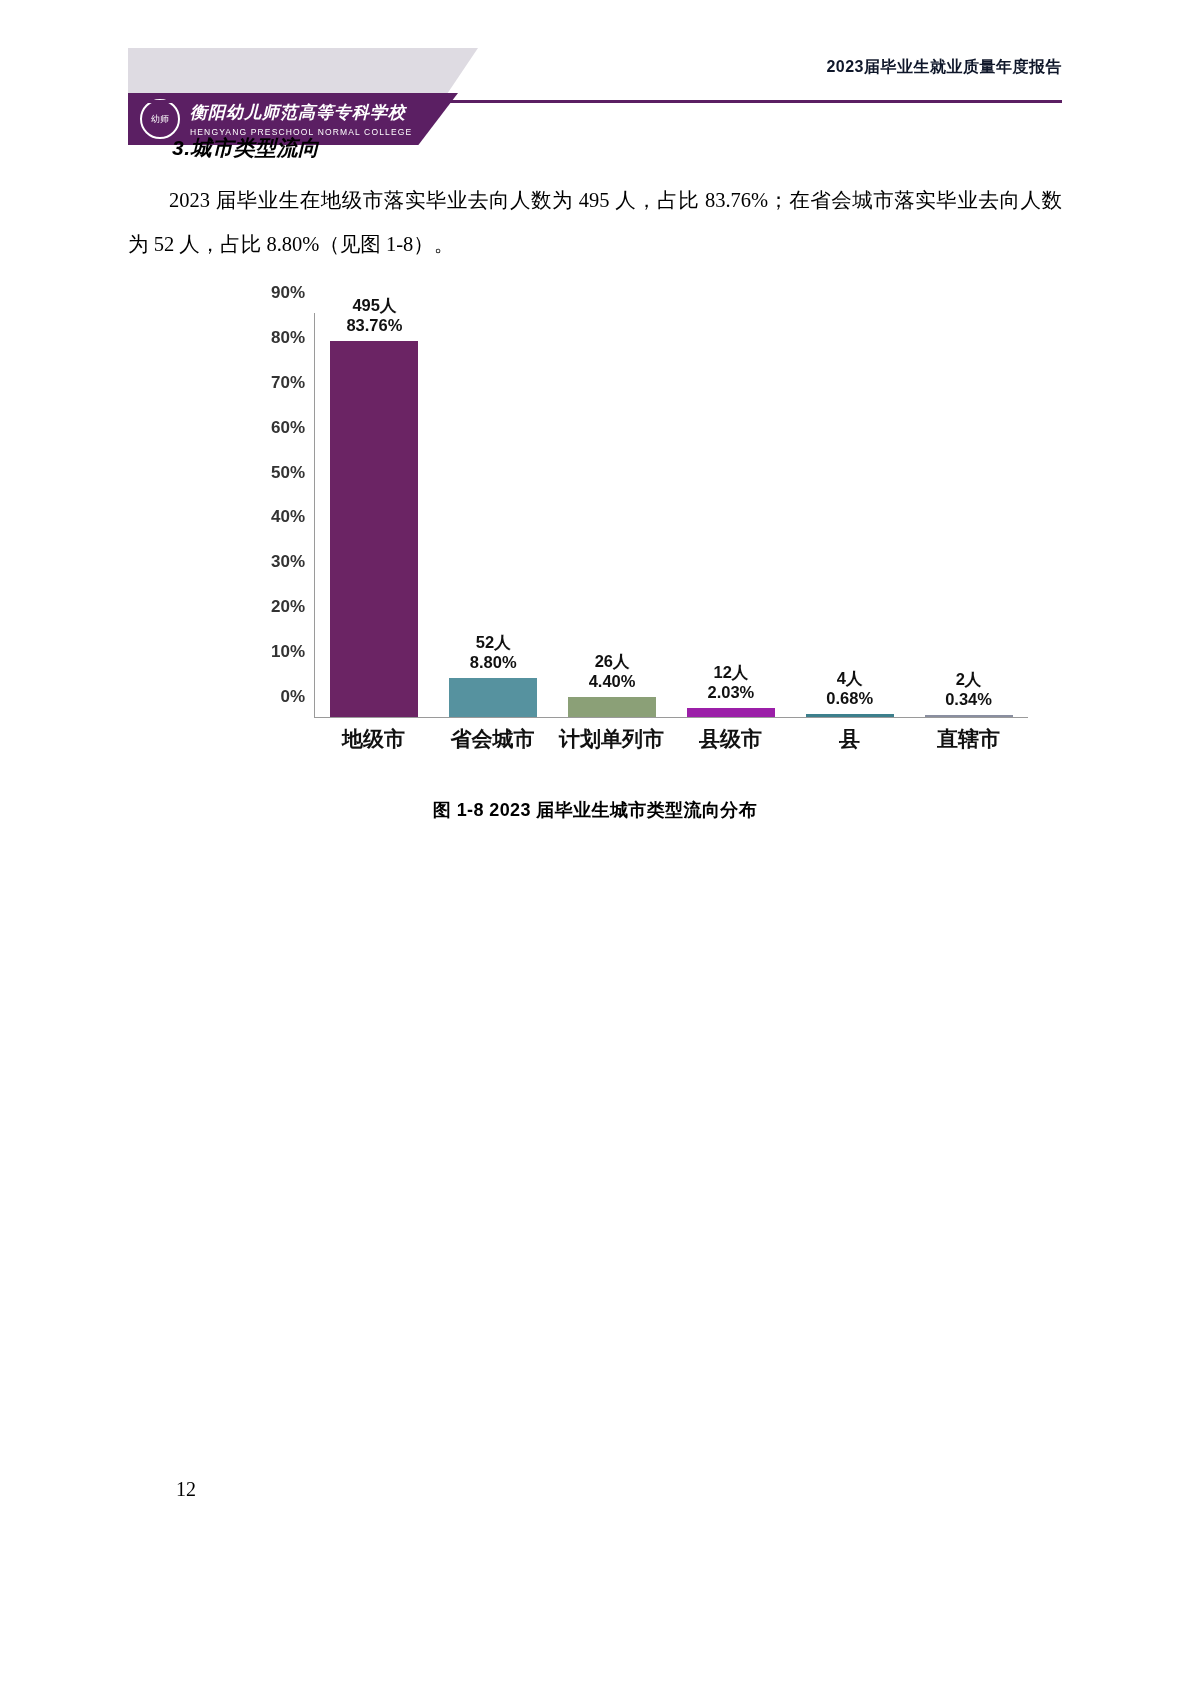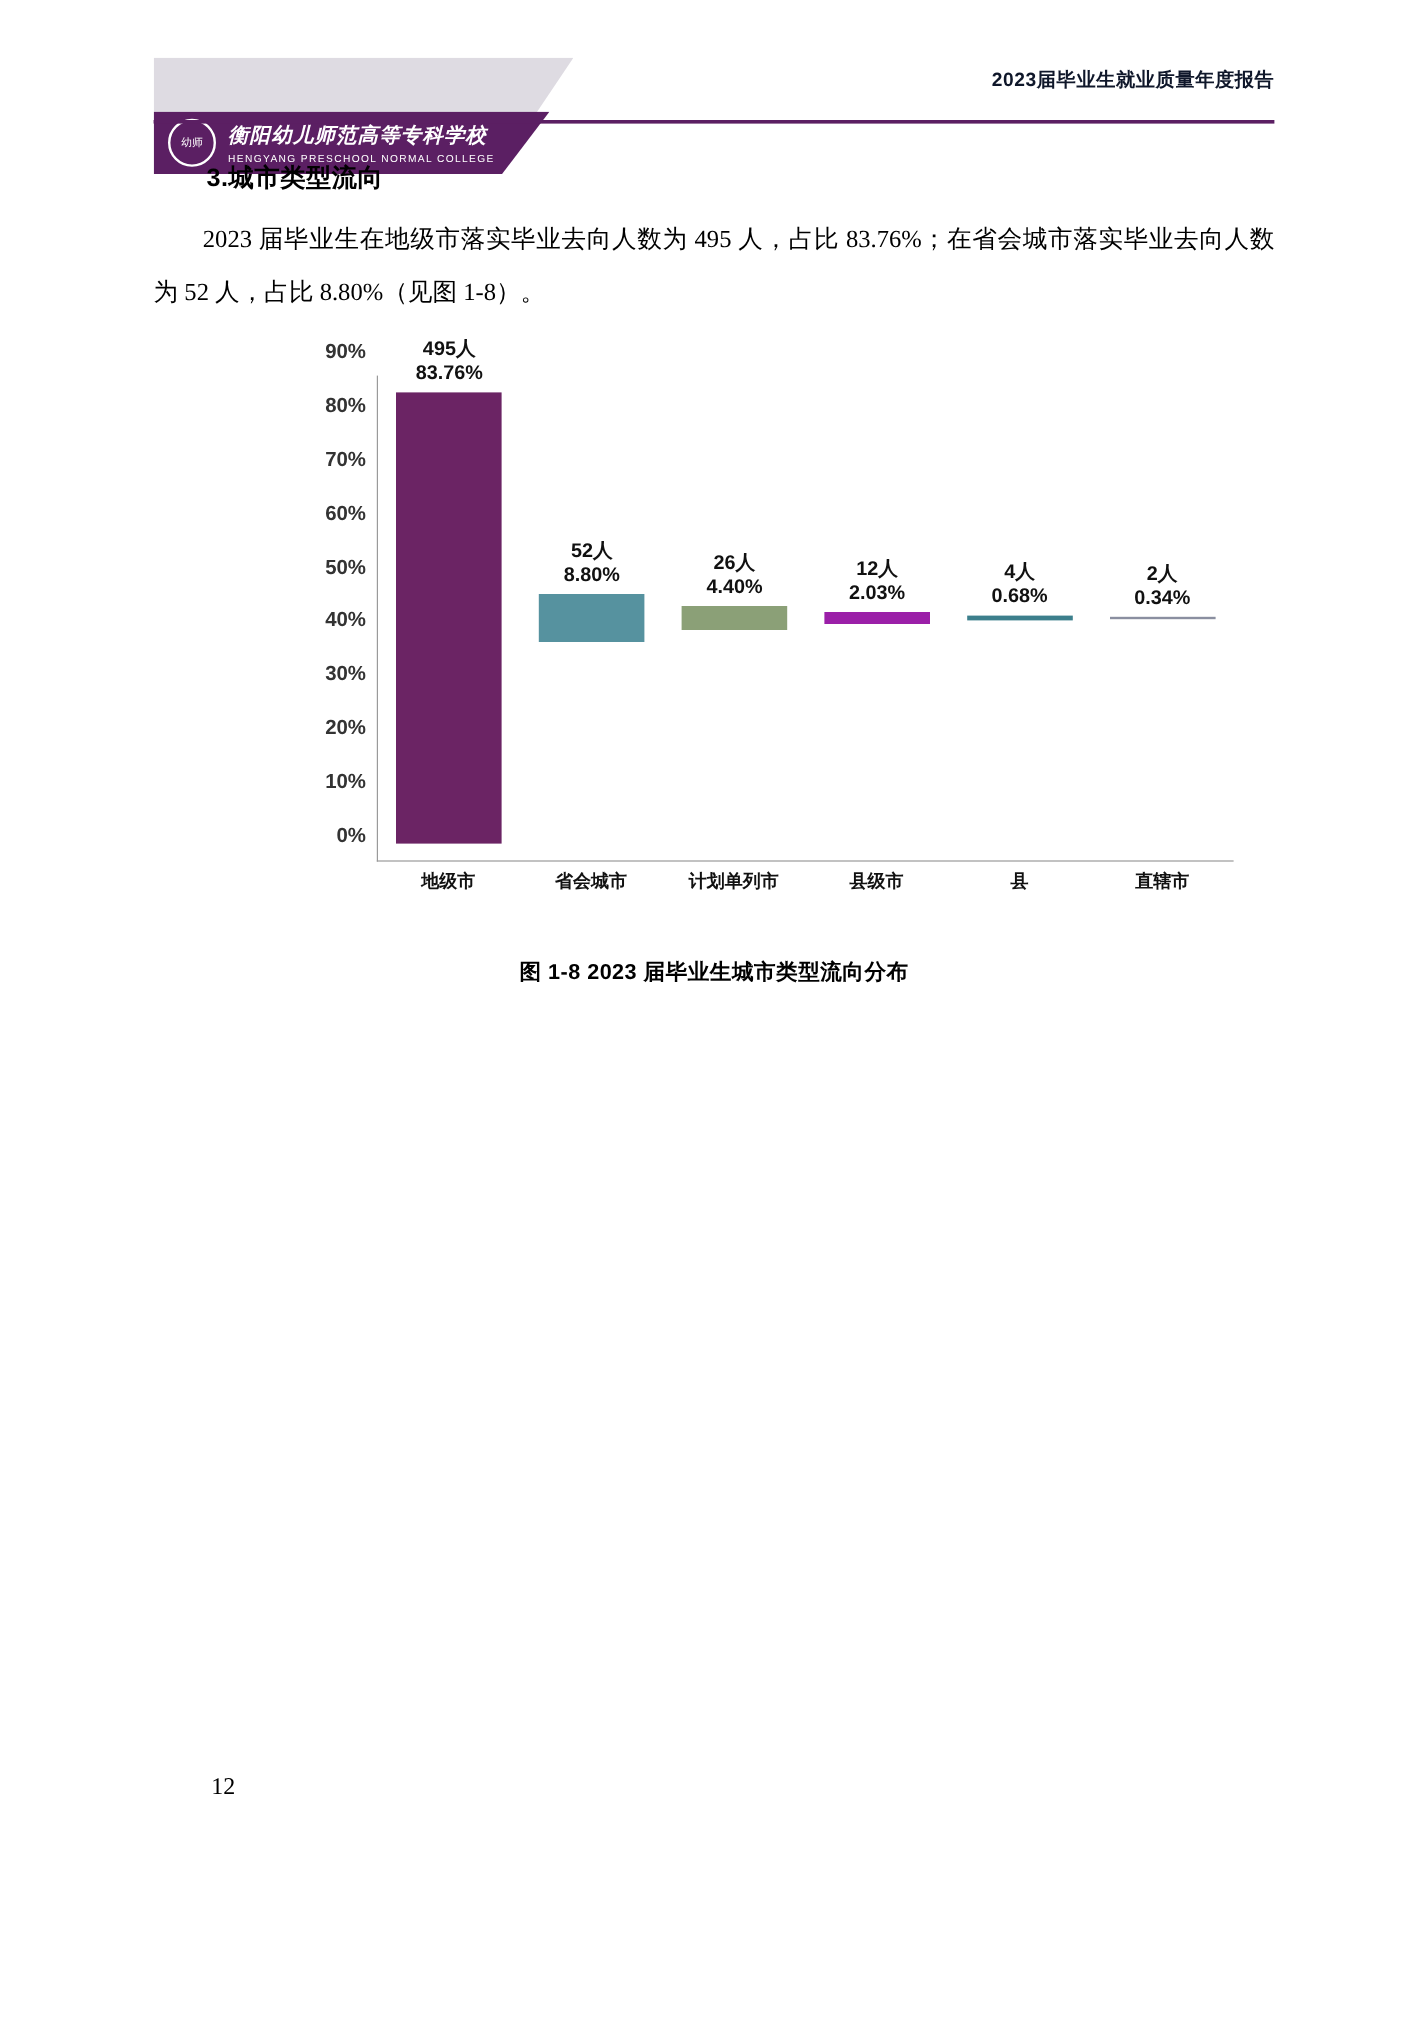--- a/index.html
+++ b/index.html
@@ -108,20 +108,21 @@
 
   
   .section-title {
     position: absolute;
     left: 172px;
     top: 134px;
     font-family: "Liberation Sans", sans-serif;
     font-weight: bold;
     font-size: 21px;
     letter-spacing: 0.5px;
+    font-style: italic;
   }
   .para {
     position: absolute;
     left: 128px;
     top: 178px;
     width: 934px;
     font-size: 20.5px;
     line-height: 44px;
     text-indent: 41px;
     text-align: justify;
@@ -165,21 +166,21 @@
     height: 100%;
     display: flex;
     align-items: flex-end;
   }
   .barcell {
     flex: 1 1 0;
     height: 100%;
     position: relative;
     display: flex;
     flex-direction: column;
-    justify-content: center;
+    justify-content: flex-end;
     align-items: center;
   }
   .bar {
     width: 88px;
     position: relative;
   }
   .bar-label {
     position: absolute;
     bottom: 100%;
     left: 50%;
@@ -198,21 +199,21 @@
     left: 186px;
     top: 440px;
     width: 714px;
     display: flex;
   }
   .xlabel {
     flex: 1 1 0;
     text-align: center;
     font-family: Liberation Mono, monospace;
     font-weight: bold;
-    font-size: 15px;
+    font-size: 21px;
     color: #111111;
   }
   .fig-caption {
     position: absolute;
     left: 128px;
     top: 798px;
     width: 934px;
     text-align: center;
     font-family: "Liberation Sans", sans-serif;
     font-weight: bold;

